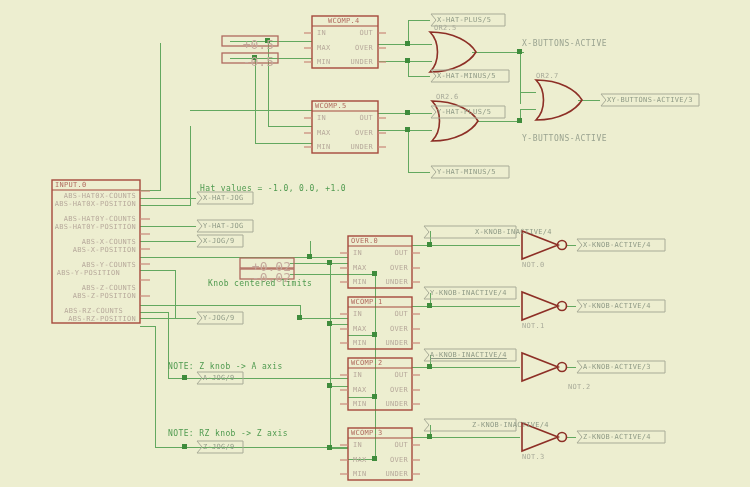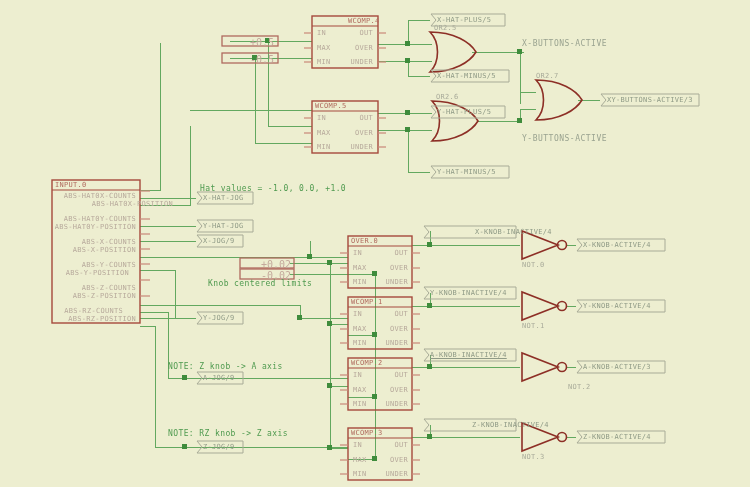--- a/index.html
+++ b/index.html
@@ -9,21 +9,21 @@
     font-family:"DejaVu Sans Mono","Liberation Mono",monospace;
   }
   #canvas{position:relative;width:750px;height:487px;}
   svg.layer{position:absolute;left:0;top:0;width:750px;height:487px;}
   .lbl{position:absolute;white-space:nowrap;}
   .note{color:#4f9a4f;font-size:8px;letter-spacing:.4px;}
   .sigtxt{color:#8f9a86;font-size:7px;letter-spacing:.3px;}
   .gatename{position:absolute;color:#a9ab9a;font-size:7px;letter-spacing:.3px;white-space:nowrap;}
   .blocktitle{position:absolute;color:#b06a5e;font-size:7px;letter-spacing:.3px;white-space:nowrap;}
   .pin{position:absolute;color:#b7a99b;font-size:7px;letter-spacing:.3px;white-space:nowrap;}
-  .conststxt{position:absolute;color:#c4a99c;font-size:10px;white-space:nowrap;}
+  .conststxt{position:absolute;color:#c4a99c;font-size:13px;white-space:nowrap;}
   .bigtxt{position:absolute;color:#9aa390;font-size:8px;letter-spacing:.5px;white-space:nowrap;}
 </style>
 </head>
 <body>
 
 <div id="canvas">
 
   <svg class="layer">
     <g stroke="#63a85f" stroke-width="1" fill="none" shape-rendering="crispEdges">
 
@@ -287,33 +287,33 @@
       <path d="M424,419 L429,425 L424,431 L516,431 L516,419 Z"></path>
       <path d="M577,239 L582,245 L577,251 L665,251 L665,239 Z"></path>
       <path d="M577,300 L582,306 L577,312 L665,312 L665,300 Z"></path>
       <path d="M577,361 L582,367 L577,373 L665,373 L665,361 Z"></path>
       <path d="M577,431 L582,437 L577,443 L665,443 L665,431 Z"></path>
     </g>
   </svg>
 
   <div class="blocktitle" style="left:55px;top:181px;">INPUT.0</div>
   <div class="pin" style="left:136px;top:192px;transform:translateX(-100%);">ABS-HAT0X-COUNTS</div>
-  <div class="pin" style="left:136px;top:200px;transform:translateX(-100%);margin-left:37px;">ABS-HAT0X-POSITION</div>
+  <div class="pin" style="left:136px;top:200px;transform:translateX(-100%);">ABS-HAT0X-POSITION</div>
   <div class="pin" style="left:136px;top:215px;transform:translateX(-100%);">ABS-HAT0Y-COUNTS</div>
   <div class="pin" style="left:136px;top:223px;transform:translateX(-100%);">ABS-HAT0Y-POSITION</div>
   <div class="pin" style="left:136px;top:238px;transform:translateX(-100%);">ABS-X-COUNTS</div>
   <div class="pin" style="left:136px;top:246px;transform:translateX(-100%);">ABS-X-POSITION</div>
   <div class="pin" style="left:136px;top:261px;transform:translateX(-100%);">ABS-Y-COUNTS</div>
-  <div class="pin" style="left:129px;top:269px;transform:translateX(-100%);">ABS-Y-POSITION</div>
+  <div class="pin" style="left:120px;top:269px;transform:translateX(-100%);">ABS-Y-POSITION</div>
   <div class="pin" style="left:136px;top:284px;transform:translateX(-100%);">ABS-Z-COUNTS</div>
   <div class="pin" style="left:136px;top:292px;transform:translateX(-100%);">ABS-Z-POSITION</div>
   <div class="pin" style="left:123px;top:307px;transform:translateX(-100%);">ABS-RZ-COUNTS</div>
   <div class="pin" style="left:136px;top:315px;transform:translateX(-100%);">ABS-RZ-POSITION</div>
 
-  <div class="blocktitle" style="left:330px;top:17px;padding-left:18px;">WCOMP.4</div>
+  <div class="blocktitle" style="left:310px;top:17px;padding-left:18px;">WCOMP.4</div>
   <div class="pin" style="left:317px;top:29px;">IN</div>
   <div class="pin" style="left:317px;top:44px;">MAX</div>
   <div class="pin" style="left:317px;top:58px;">MIN</div>
   <div class="pin" style="left:373px;top:29px;transform:translateX(-100%);">OUT</div>
   <div class="pin" style="left:373px;top:44px;transform:translateX(-100%);">OVER</div>
   <div class="pin" style="left:373px;top:58px;transform:translateX(-100%);">UNDER</div>
 
   <div class="blocktitle" style="left:315px;top:102px;">WCOMP.5</div>
   <div class="pin" style="left:317px;top:114px;">IN</div>
   <div class="pin" style="left:317px;top:129px;">MAX</div>

